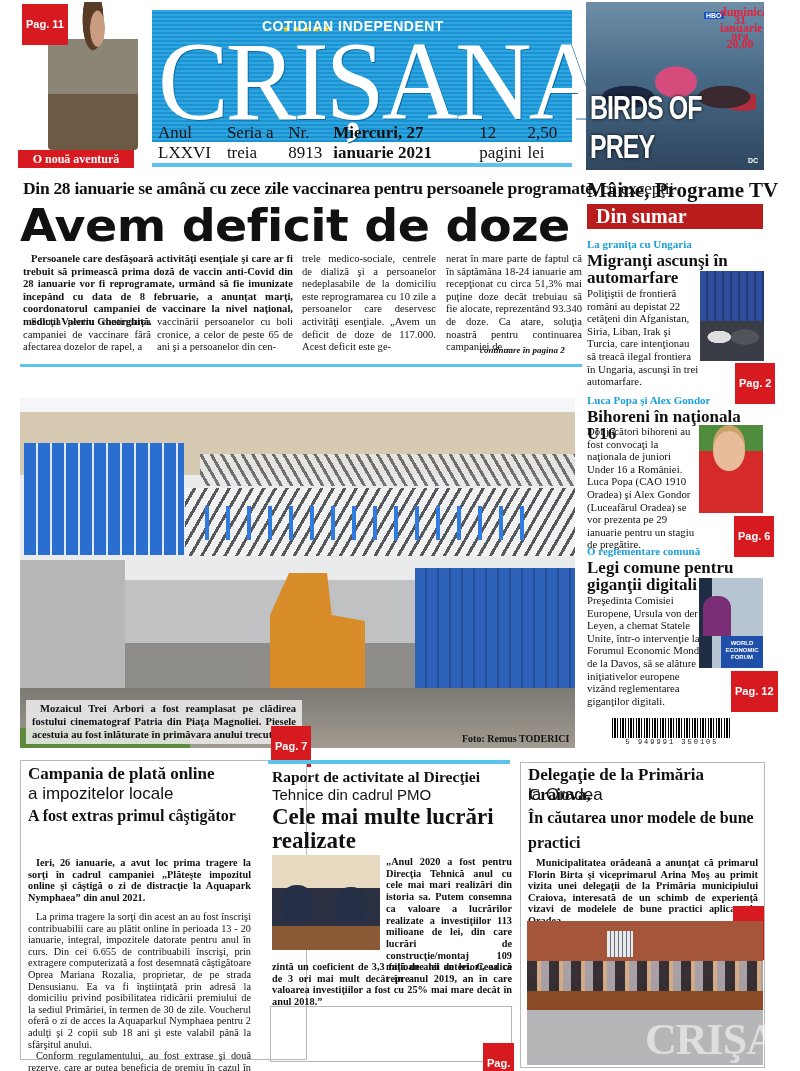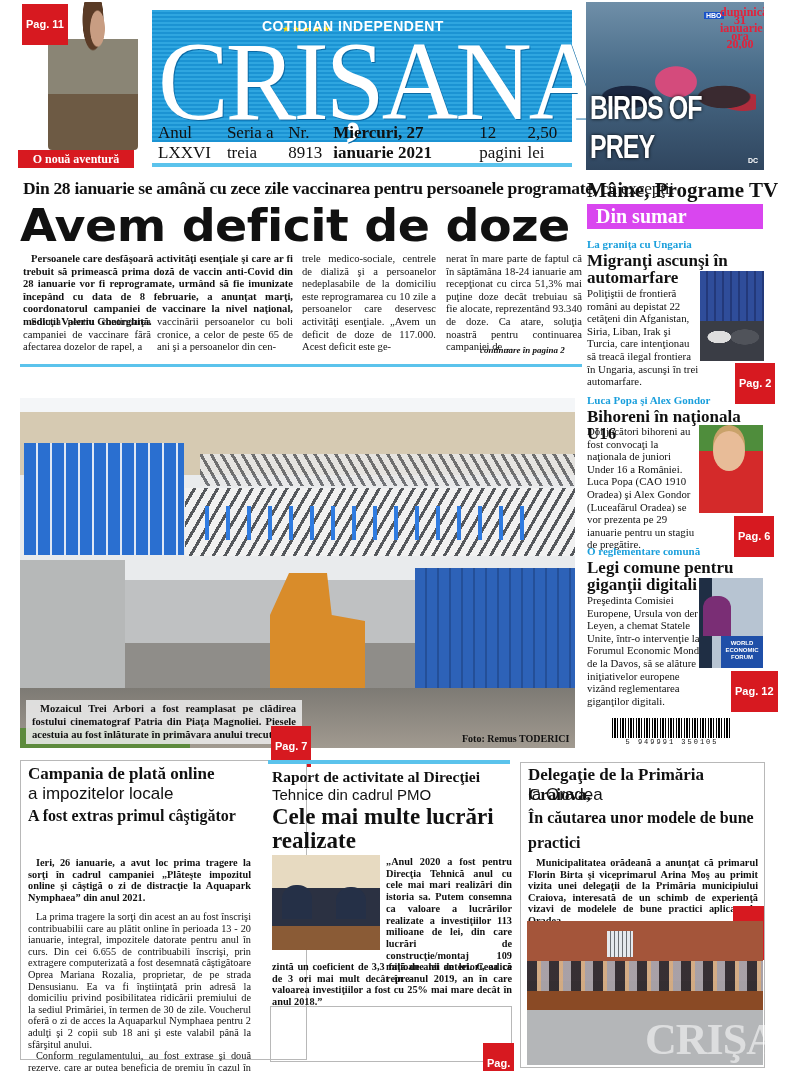--- a/index.html
+++ b/index.html
@@ -66,21 +66,21 @@
   #main-photo .slits { position:absolute; left: 185px; top: 108px; width: 320px; height: 34px; background: repeating-linear-gradient(90deg, #2f7be0 0 4px, transparent 4px 21px); }
   #main-photo .container { position:absolute; left: 395px; top: 170px; width: 160px; height: 130px; background: repeating-linear-gradient(90deg, #2d62b8 0 10px, #244f98 10px 12px); }
   #main-photo .hut { position:absolute; left: 0; top: 162px; width: 105px; height: 130px; background: #b6b8b8; }
   #main-photo .digger { position:absolute; left: 250px; top: 175px; width: 95px; height: 120px; background: #d98c2a; clip-path: polygon(20% 0, 60% 0, 65% 35%, 100% 40%, 100% 100%, 0 100%, 0 35%); }
   #main-photo .ground { position:absolute; left: 0; top: 290px; width: 555px; height: 60px; background: linear-gradient(180deg, #7d7a74, #a19a90); }
   #main-photo .grass { position:absolute; left: 0; top: 330px; width: 170px; height: 20px; background: #5d8b3c; }
   #photo-caption { left: 26px; top: 700px; width: 276px; padding: 3px 6px; background: rgba(235,235,235,.88); font-size: 10.6px; font-weight: bold; line-height: 12.8px; text-align: justify; text-indent: 8px; }
   #photo-credit { left: 462px; top: 733px; font-size: 10px; font-weight: bold; color: #111; }
 
   
-  #din-sumar { left: 587px; top: 204px; width: 176px; height: 25px; background: #d946ef; color: #fff; font-size: 20px; font-weight: bold; padding-left: 9px; line-height: 25px; }
+  #din-sumar { left: 587px; top: 204px; width: 176px; height: 25px; background: #b91c1c; color: #fff; font-size: 20px; font-weight: bold; padding-left: 9px; line-height: 25px; }
   .sb-kicker { position: absolute; left: 587px; color: #1a9fdc; font-weight: bold; font-size: 11px; }
   .sb-title { position: absolute; left: 587px; width: 178px; font-weight: bold; font-size: 17px; line-height: 17px; }
   .sb-text { position: absolute; left: 587px; font-size: 10.8px; line-height: 12.6px; }
   .sb-img { position: absolute; }
 
   
   #barcode { left: 612px; top: 718px; width: 120px; height: 30px; }
   #barcode .bars { height: 20px; background: repeating-linear-gradient(90deg, #000 0 1px, #fff 1px 2px, #000 2px 4px, #fff 4px 5px, #000 5px 6px, #fff 6px 8px); }
   #barcode .num { font-family: "Liberation Mono", monospace; font-size: 7px; letter-spacing: 2px; text-align: center; }
 

